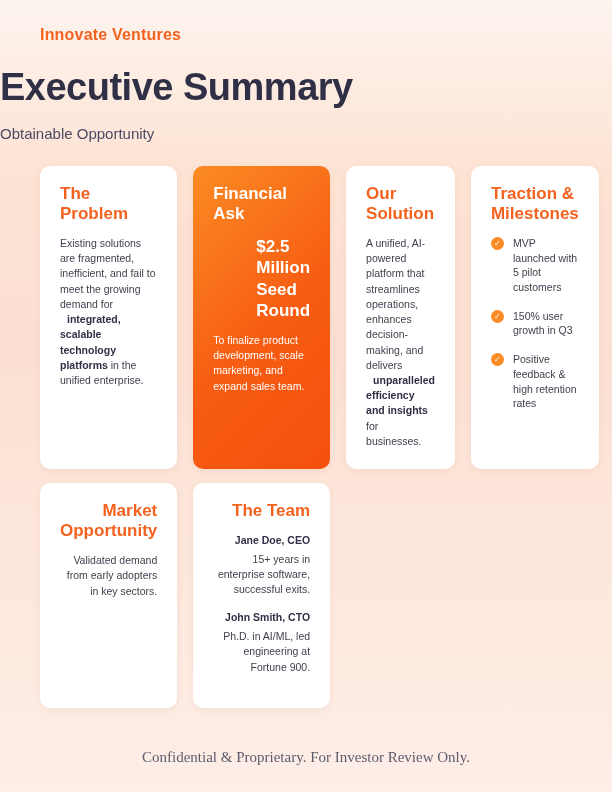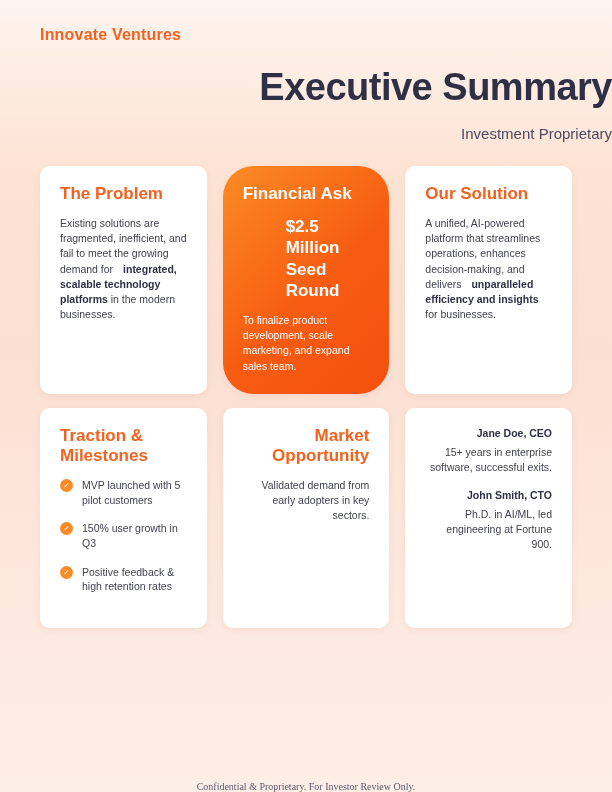--- a/index.html
+++ b/index.html
@@ -23,38 +23,38 @@
     flex-direction: column;
   }
   .brand {
     padding: 26px 4px 0 40px;
     font-size: 16px;
     font-weight: bold;
     color: #f4621f;
     letter-spacing: 0.2px;
   }
   .title-block {
-    text-align: right;
+    text-align: left;
     margin-top: 22px;
   }
   .main-title {
     font-size: 38px;
     font-weight: bold;
     color: #2f2f46;
     letter-spacing: -0.5px;
   }
   .subtitle {
     margin-top: 16px;
     font-size: 15px;
     color: #4a4a63;
   }
   .grid {
     margin: 24px 40px 0 40px;
     display: grid;
-    grid-template-columns: 1fr 1fr 1fr;
+    grid-template-columns: 1fr 1fr 1fr 1fr;
     gap: 14px 16px;
   }
   .card {
     background: #ffffff;
     border-radius: 10px;
     padding: 18px 20px 20px 20px;
     box-shadow: 0 2px 6px rgba(180,120,90,0.10);
     box-sizing: border-box;
   }
   .card.row1 { min-height: 172px; }
@@ -70,21 +70,20 @@
     font-size: 10.5px;
     line-height: 1.45;
     color: #41414f;
   }
   .card-body b { color: #2f2f46; padding-left: 7px; }
   .highlight {
     background: linear-gradient(135deg, #fb8b24 0%, #f75c12 55%, #f4500f 100%);
     color: #ffffff;
     position: relative;
     z-index: 2;
-    border-radius: 31px;
   }
   .highlight .card-title { color: #ffffff; }
   .highlight .amount {
     font-size: 17px;
     font-weight: bold;
     line-height: 1.25;
     margin-bottom: 12px;
     margin-left: 43px;
   }
   .highlight .card-body { color: #ffffff; }
@@ -125,41 +124,42 @@
   }
   .kv .plain {
     font-size: 10.5px;
     color: #41414f;
     line-height: 1.45;
   }
   .footer {
     margin-top: auto;
     text-align: center;
     font-family: "Liberation Serif", serif;
-    font-size: 10px;
+    font-size: 15px;
     color: #5c5c6e;
+    padding-bottom: 26px;
   }
 </style>
 </head>
 <body>
 
 <div class="page">
 
   <div class="brand">Innovate Ventures</div>
 
   <div class="title-block">
     <div class="main-title">Executive Summary</div>
-    <div class="subtitle">Investment Proprietary</div>
+    <div class="subtitle">Obtainable Opportunity</div>
   </div>
 
   <div class="grid">
 
     <div class="card row1">
       <div class="card-title">The Problem</div>
-      <div class="card-body"><span>Existing solutions are fragmented, inefficient, and fail to meet the growing demand for </span><b>integrated, scalable technology platforms</b><span> in the modern businesses.</span></div>
+      <div class="card-body"><span>Existing solutions are fragmented, inefficient, and fail to meet the growing demand for </span><b>integrated, scalable technology platforms</b><span> in the unified enterprise.</span></div>
     </div>
 
     <div class="card row1 highlight">
       <div class="card-title">Financial Ask</div>
       <div class="amount">$2.5 Million Seed Round</div>
       <div class="card-body">To finalize product development, scale marketing, and expand sales team.</div>
     </div>
 
     <div class="card row2">
       <div class="card-title">Our Solution</div>
@@ -185,20 +185,21 @@
     </div>
 
     <div class="card row3">
       <div class="card-title">Market Opportunity</div>
       <div class="kv">
         <div class="plain">Validated demand from early adopters in key sectors.</div>
       </div>
     </div>
 
     <div class="card row3">
+      <div class="card-title">The Team</div>
       <div class="kv">
         <div class="k">Jane Doe, CEO</div>
         <div class="v">15+ years in enterprise software, successful exits.</div>
       </div>
       <div class="kv">
         <div class="k">John Smith, CTO</div>
         <div class="v">Ph.D. in AI/ML, led engineering at Fortune 900.</div>
       </div>
     </div>
 

